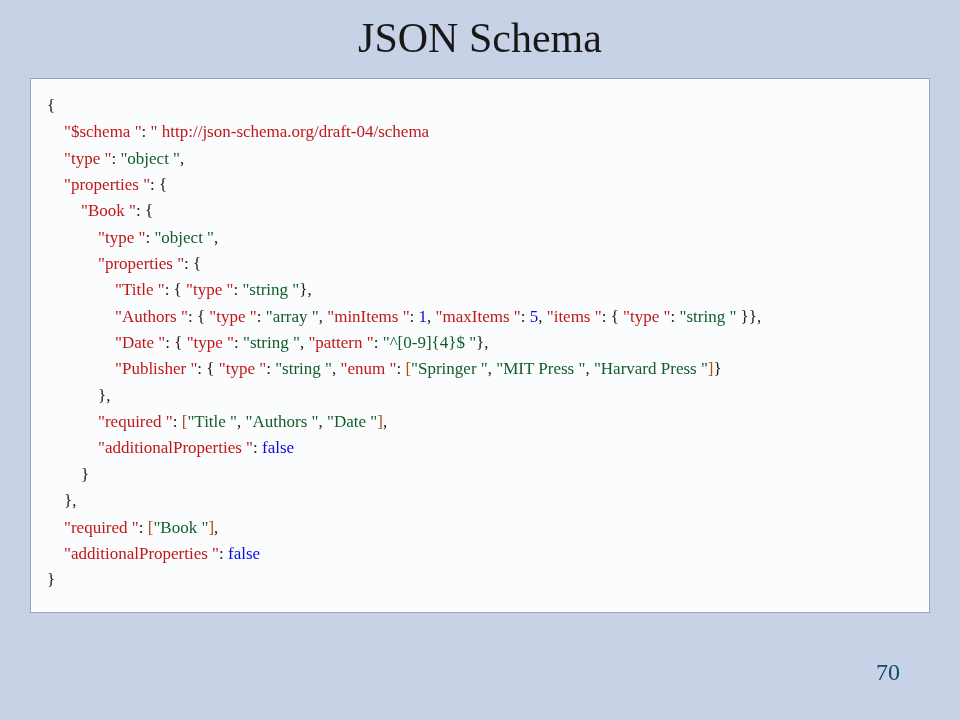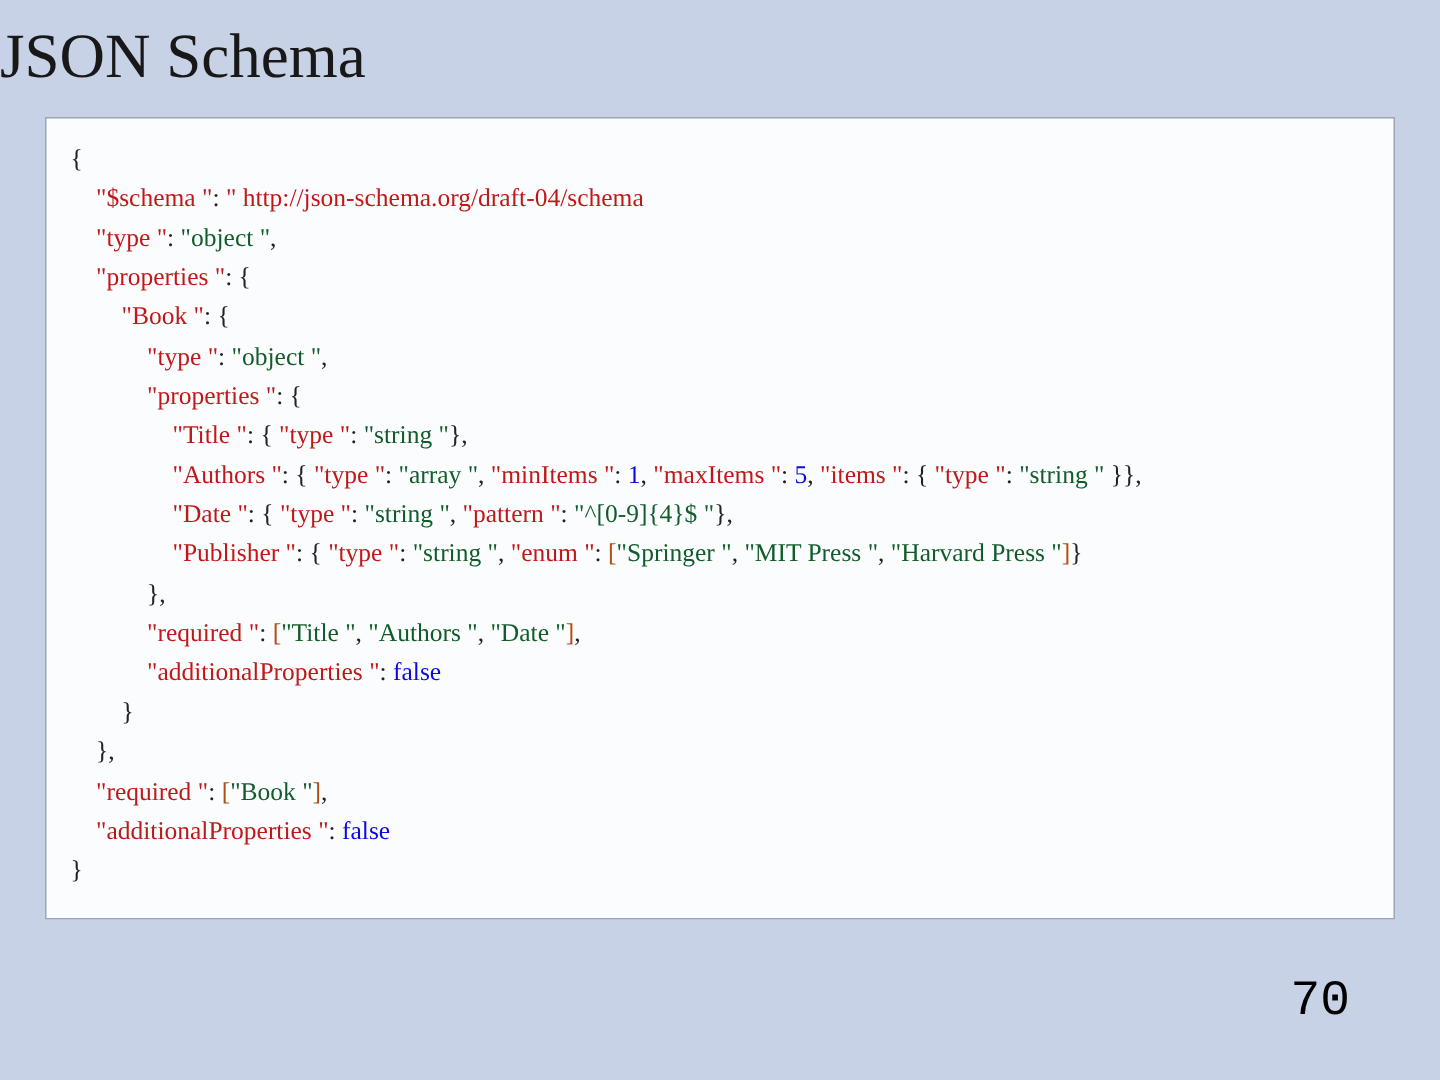--- a/index.html
+++ b/index.html
@@ -4,21 +4,21 @@
 <style>
 html,body{margin:0;padding:0}
 body{
   width:960px;height:720px;
   background:#c8d2e6;
   font-family:"Times New Roman",Times,serif;
   position:relative;
   box-sizing:border-box;
 }
 .slide-title{
-  text-align:left;
+  text-align:center;
   font-size:42px;
   font-weight:400;
   color:#181818;
   margin:14px 0 16px 0;
 }
 .code-box{
   margin:0 30px;
   background:#fbfcfe;
   border:1px solid #9aa3b8;
   padding:14px 16px 18px 16px;
@@ -31,23 +31,22 @@
 }
 .k{color:#c01818}   
 .s{color:#115c2a}   
 .n{color:#0a0ae0}   
 .p{color:#222}      
 .br{color:#b05010}  
 .page-num{
   position:absolute;
   right:60px;
   bottom:34px;
-  font-size:33px;
-  color:#000000;
-  font-family:Liberation Mono, monospace;
+  font-size:24px;
+  color:#0c4a6e;
 }
 </style>
 </head>
 <body>
 
 <div class="slide-title">JSON Schema</div>
 
 <div class="code-box" id="code-target"><div><span class="p">{</span></div><div><span class="p">    </span><span class="k">"$schema "</span><span class="p">: </span><span class="k">" http://json-schema.org/draft-04/schema</span></div><div><span class="p">    </span><span class="k">"type "</span><span class="p">: </span><span class="s">"object "</span><span class="p">,</span></div><div><span class="p">    </span><span class="k">"properties "</span><span class="p">: {</span></div><div><span class="p">        </span><span class="k">"Book "</span><span class="p">: {</span></div><div><span class="p">            </span><span class="k">"type "</span><span class="p">: </span><span class="s">"object "</span><span class="p">,</span></div><div><span class="p">            </span><span class="k">"properties "</span><span class="p">: {</span></div><div><span class="p">                </span><span class="k">"Title "</span><span class="p">: { </span><span class="k">"type "</span><span class="p">: </span><span class="s">"string "</span><span class="p">},</span></div><div><span class="p">                </span><span class="k">"Authors "</span><span class="p">: { </span><span class="k">"type "</span><span class="p">: </span><span class="s">"array "</span><span class="p">, </span><span class="k">"minItems "</span><span class="p">: </span><span class="n">1</span><span class="p">, </span><span class="k">"maxItems "</span><span class="p">: </span><span class="n">5</span><span class="p">, </span><span class="k">"items "</span><span class="p">: { </span><span class="k">"type "</span><span class="p">: </span><span class="s">"string "</span><span class="p"> }}</span><span class="p">,</span></div><div><span class="p">                </span><span class="k">"Date "</span><span class="p">: { </span><span class="k">"type "</span><span class="p">: </span><span class="s">"string "</span><span class="p">, </span><span class="k">"pattern "</span><span class="p">: </span><span class="s">"^[0-9]{4}$ "</span><span class="p">}</span><span class="p">,</span></div><div><span class="p">                </span><span class="k">"Publisher "</span><span class="p">: { </span><span class="k">"type "</span><span class="p">: </span><span class="s">"string "</span><span class="p">, </span><span class="k">"enum "</span><span class="p">: </span><span class="br">[</span><span class="s">"Springer "</span><span class="p">, </span><span class="s">"MIT Press "</span><span class="p">, </span><span class="s">"Harvard Press "</span><span class="br">]</span><span class="p">}</span></div><div><span class="p">            },</span></div><div><span class="p">            </span><span class="k">"required "</span><span class="p">: </span><span class="br">[</span><span class="s">"Title "</span><span class="p">, </span><span class="s">"Authors "</span><span class="p">, </span><span class="s">"Date "</span><span class="br">]</span><span class="p">,</span></div><div><span class="p">            </span><span class="k">"additionalProperties "</span><span class="p">: </span><span class="n">false</span></div><div><span class="p">        }</span></div><div><span class="p">    },</span></div><div><span class="p">    </span><span class="k">"required "</span><span class="p">: </span><span class="br">[</span><span class="s">"Book "</span><span class="br">]</span><span class="p">,</span></div><div><span class="p">    </span><span class="k">"additionalProperties "</span><span class="p">: </span><span class="n">false</span></div><div><span class="p">}</span></div></div>
 
 <div class="page-num">70</div>

